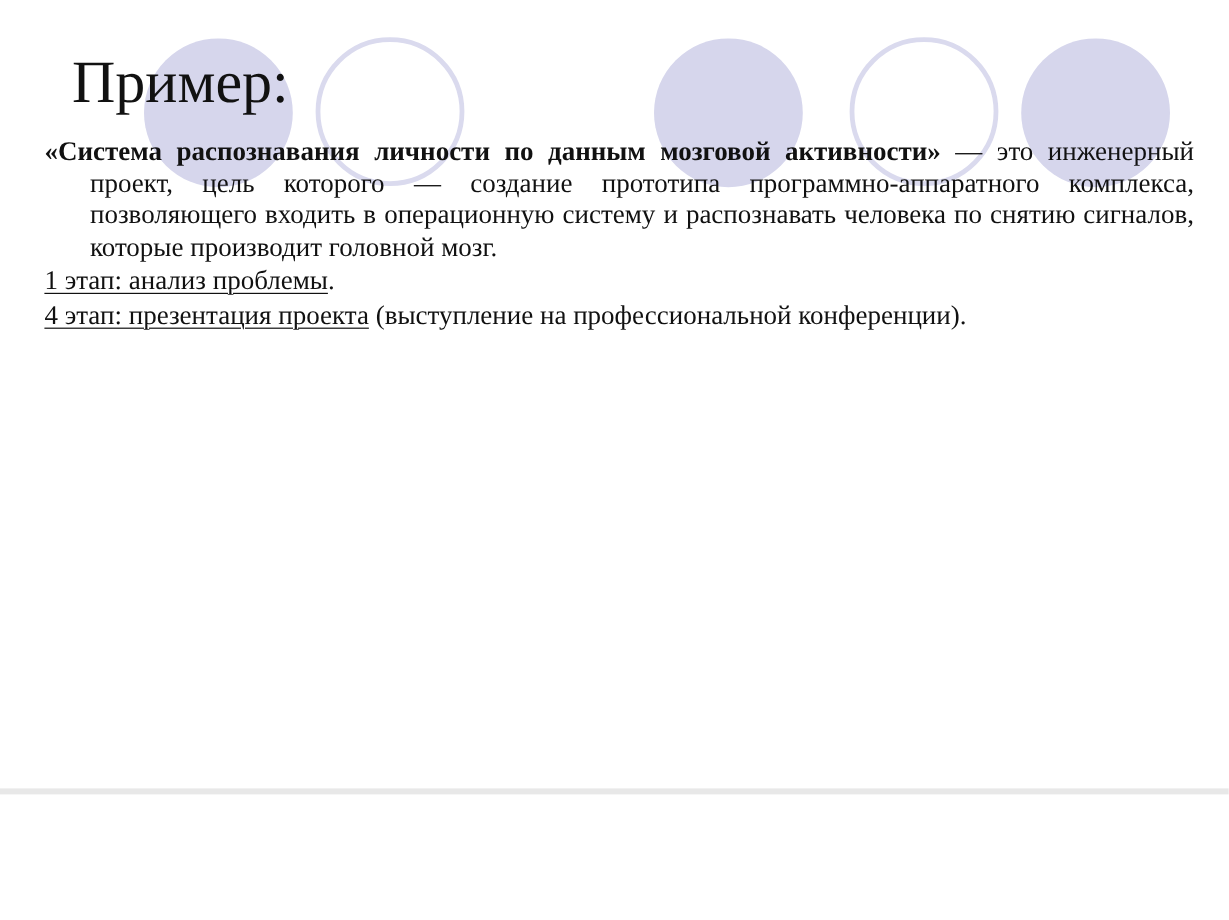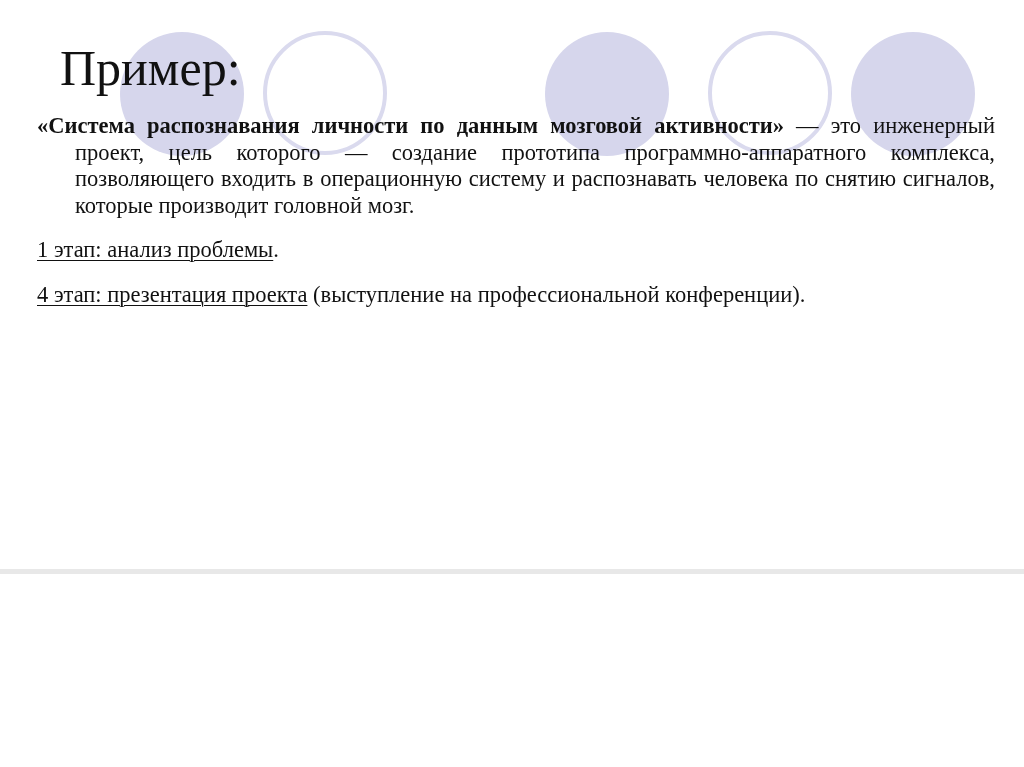--- a/index.html
+++ b/index.html
@@ -6,21 +6,21 @@
       margin: 0;
       padding: 0;
       width: 1024px;
       height: 767px;
       overflow: hidden;
       background: #ffffff;
     }
     .slide {
       position: relative;
       width: 1024px;
-      height: 574px;
+      height: 662px;
       background: #ffffff;
       font-family: "Liberation Serif", "DejaVu Serif", serif;
       color: #111111;
     }
     .circle {
       position: absolute;
       width: 124px;
       height: 124px;
       border-radius: 50%;
       box-sizing: border-box;
@@ -52,21 +52,21 @@
       text-align-last: left;
       margin: 0;
     }
     .hang {
       padding-left: 38px;
       text-indent: -38px;
     }
     .indent {
       padding-left: 38px;
     }
-    .gap { margin-top: 18px; }
+    .gap { margin-top: 2px; }
     .gap-lg { margin-top: 10px; }
     .bold { font-weight: bold; }
     .u { text-decoration: underline; text-underline-offset: 3px; text-decoration-thickness: 1px; }
     .bottom-strip {
       position: absolute;
       left: 0;
       right: 0;
       bottom: 0;
       height: 5px;
       background: #e8e8e8;

